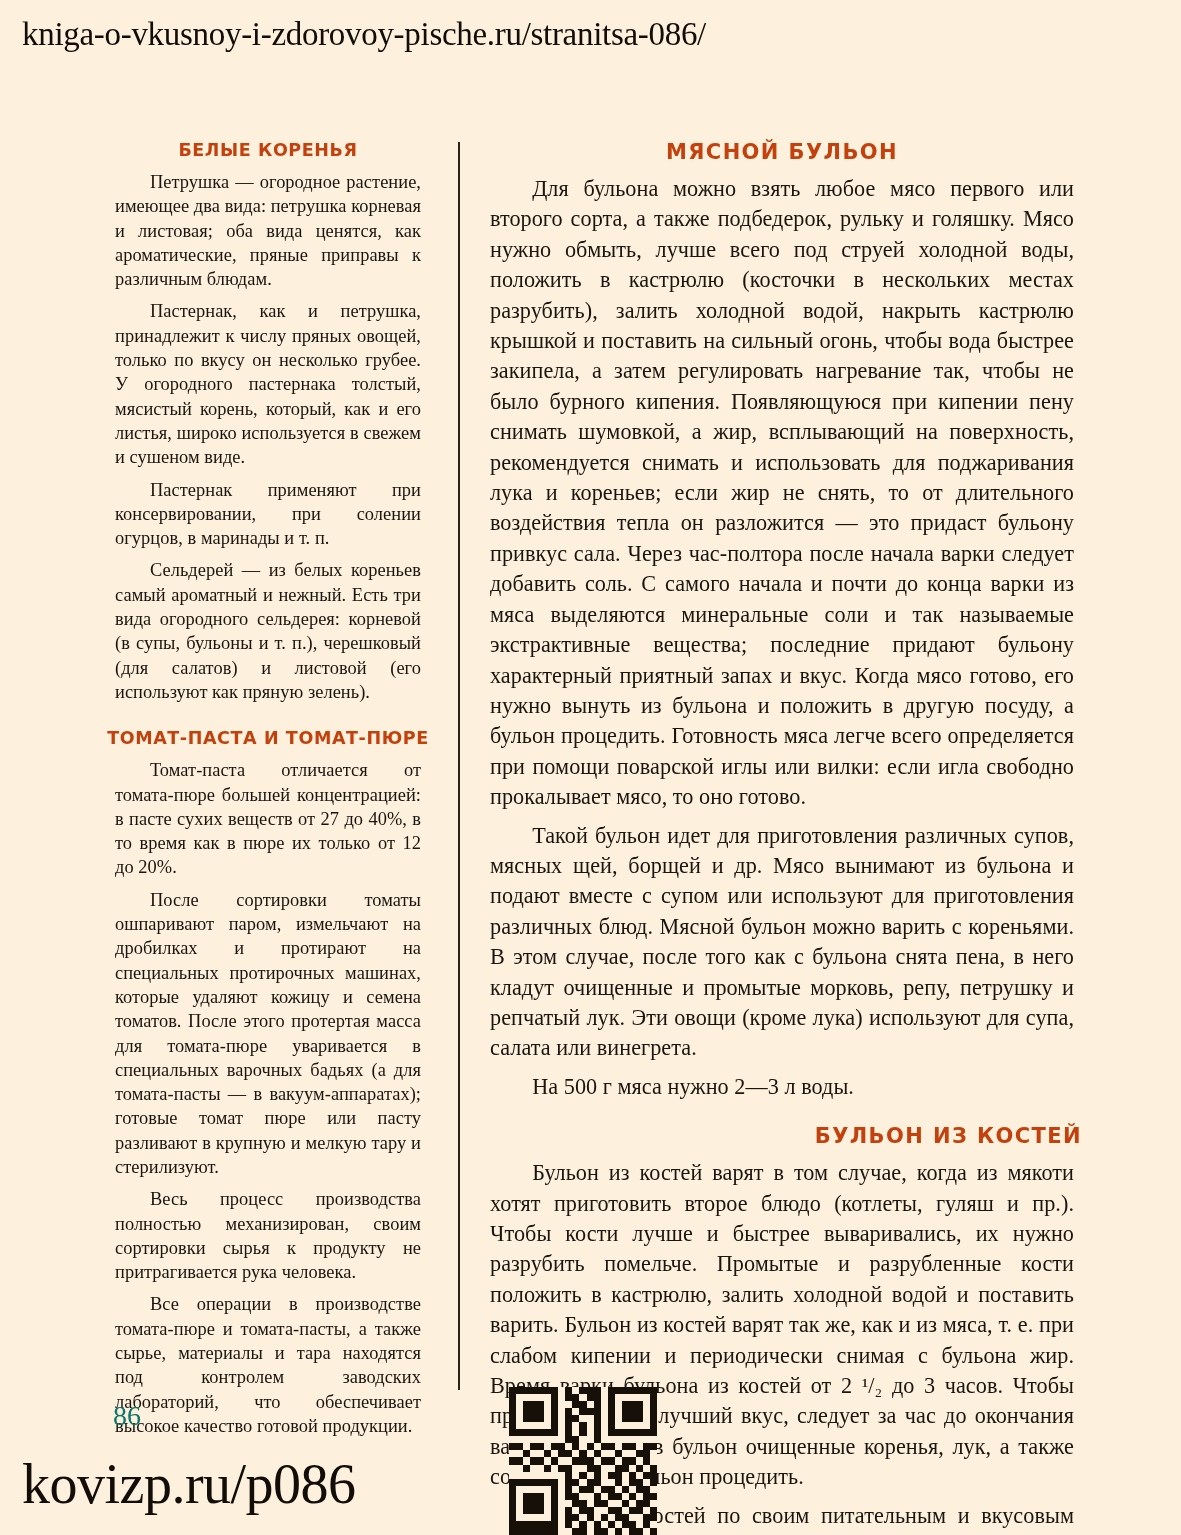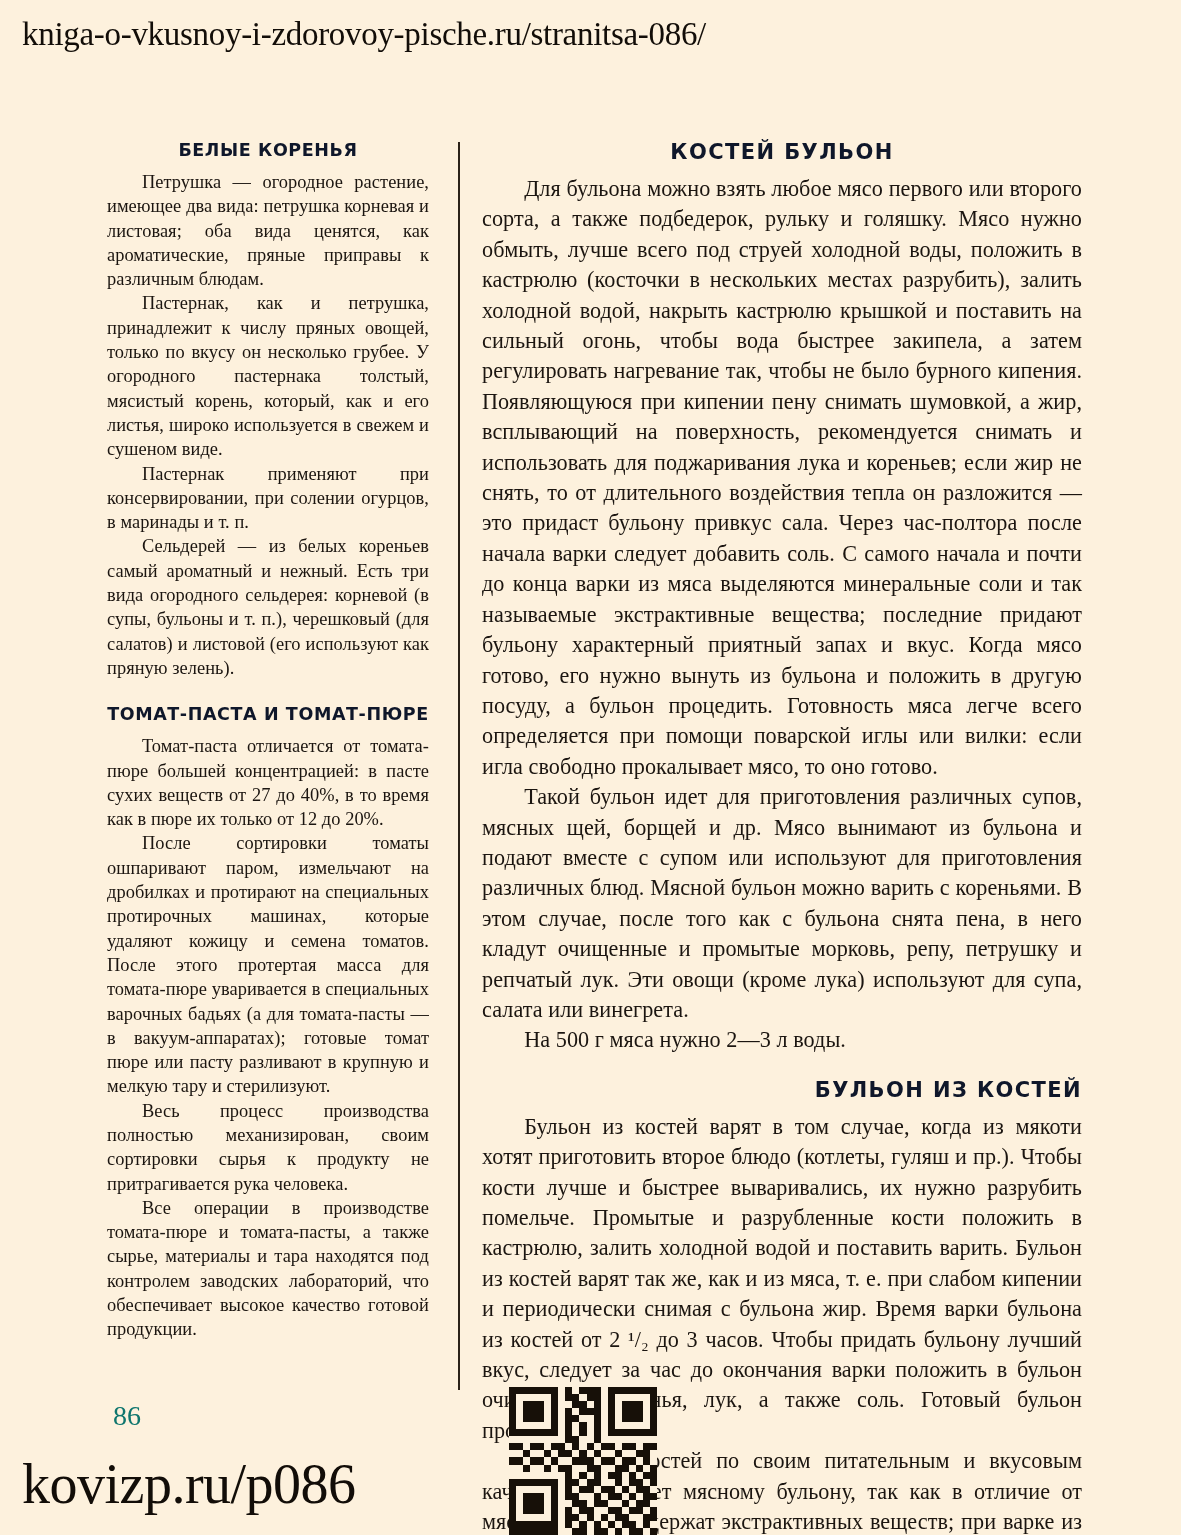--- a/index.html
+++ b/index.html
@@ -59,40 +59,40 @@
     left: 482px;
     top: 140px;
     width: 600px;
   }
 
   h2.section-title {
     margin: 0 0 10px 0;
     font-family: "DejaVu Sans", "Liberation Sans", sans-serif;
     font-weight: bold;
     text-align: center;
-    color: #0f172a;
+    color: #c2410c;
   }
   #col-left h2.section-title {
     font-size: 17.5px;
     letter-spacing: 0.6px;
   }
   #col-right h2.section-title {
     font-size: 21px;
     letter-spacing: 1.4px;
   }
   #col-right h2.section-title.second {
     margin-top: 22px;
     text-align: right;
   }
   #col-left h2.section-title.second {
     margin-top: 24px;
   }
 
   p.para {
-    margin: 0;
+    margin: 8px;
     text-align: justify;
     text-indent: 1.9em;
     hyphens: manual;
     font-family: Liberation Serif, serif;
   }
   #col-left p.para {
     font-size: 18.4px;
     line-height: 24.3px;
     letter-spacing: 0.05px;
   }
@@ -154,21 +154,21 @@
     <h2 class="section-title second">ТОМАТ-ПАСТА И ТОМАТ-ПЮРЕ</h2>
     <p class="para">Томат-паста отличается от томата-пюре большей концентрацией: в пасте сухих веществ от 27 до 40%, в то время как в пюре их только от 12 до 20%.</p>
     <p class="para">После сортировки томаты ошпаривают паром, измельчают на дробилках и протирают на специальных протирочных машинах, которые удаляют кожицу и семена томатов. После этого протертая масса для томата-пюре уваривается в специальных варочных бадьях (а для томата-пасты — в вакуум-аппаратах); готовые томат пюре или пасту разливают в крупную и мелкую тару и стерилизуют.</p>
     <p class="para">Весь процесс производства полностью механизирован, своим сортировки сырья к продукту не притрагивается рука человека.</p>
     <p class="para">Все операции в производстве томата-пюре и томата-пасты, а также сырье, материалы и тара находятся под контролем заводских лабораторий, что обеспечивает высокое качество готовой продукции.</p>
 
   </div>
 
   <div class="col" id="col-right">
 
-    <h2 class="section-title">КОСТЕЙ БУЛЬОН</h2>
+    <h2 class="section-title">МЯСНОЙ БУЛЬОН</h2>
     <p class="para">Для бульона можно взять любое мясо первого или второго сорта, а также подбедерок, рульку и голяшку. Мясо нужно обмыть, лучше всего под струей холодной воды, положить в кастрюлю (косточки в нескольких местах разрубить), залить холодной водой, накрыть кастрюлю крышкой и поставить на сильный огонь, чтобы вода быстрее закипела, а затем регулировать нагревание так, чтобы не было бурного кипения. Появляющуюся при кипении пену снимать шумовкой, а жир, всплывающий на поверхность, рекомендуется снимать и использовать для поджаривания лука и кореньев; если жир не снять, то от длительного воздействия тепла он разложится — это придаст бульону привкус сала. Через час-полтора после начала варки следует добавить соль. С самого начала и почти до конца варки из мяса выделяются минеральные соли и так называемые экстрактивные вещества; последние придают бульону характерный приятный запах и вкус. Когда мясо готово, его нужно вынуть из бульона и положить в другую посуду, а бульон процедить. Готовность мяса легче всего определяется при помощи поварской иглы или вилки: если игла свободно прокалывает мясо, то оно готово.</p>
     <p class="para">Такой бульон идет для приготовления различных супов, мясных щей, борщей и др. Мясо вынимают из бульона и подают вместе с супом или используют для приготовления различных блюд. Мясной бульон можно варить с кореньями. В этом случае, после того как с бульона снята пена, в него кладут очищенные и промытые морковь, репу, петрушку и репчатый лук. Эти овощи (кроме лука) используют для супа, салата или винегрета.</p>
     <p class="para last-line-left">На 500 г мяса нужно 2—3 л воды.</p>
 
     <h2 class="section-title second">БУЛЬОН ИЗ КОСТЕЙ</h2>
     <p class="para">Бульон из костей варят в том случае, когда из мякоти хотят приготовить второе блюдо (котлеты, гуляш и пр.). Чтобы кости лучше и быстрее вываривались, их нужно разрубить помельче. Промытые и разрубленные кости положить в кастрюлю, залить холодной водой и поставить варить. Бульон из костей варят так же, как и из мяса, т. е. при слабом кипении и периодически снимая с бульона жир. Время варки бульона из костей от 2 ¹/₂ до 3 часов. Чтобы придать бульону лучший вкус, следует за час до окончания варки положить в бульон очищенные коренья, лук, а также соль. Готовый бульон процедить.</p>
     <p class="para">Бульон из костей по своим питательным и вкусовым качествам уступает мясному бульону, так как в отличие от мяса, кости не содержат экстрактивных веществ; при варке из костей переходят в бульон главным образом клеевые вещества и жир. Поэтому его рекомендуется использовать главным образом для приготовления картофельных супов.</p>
 
   </div>
 

